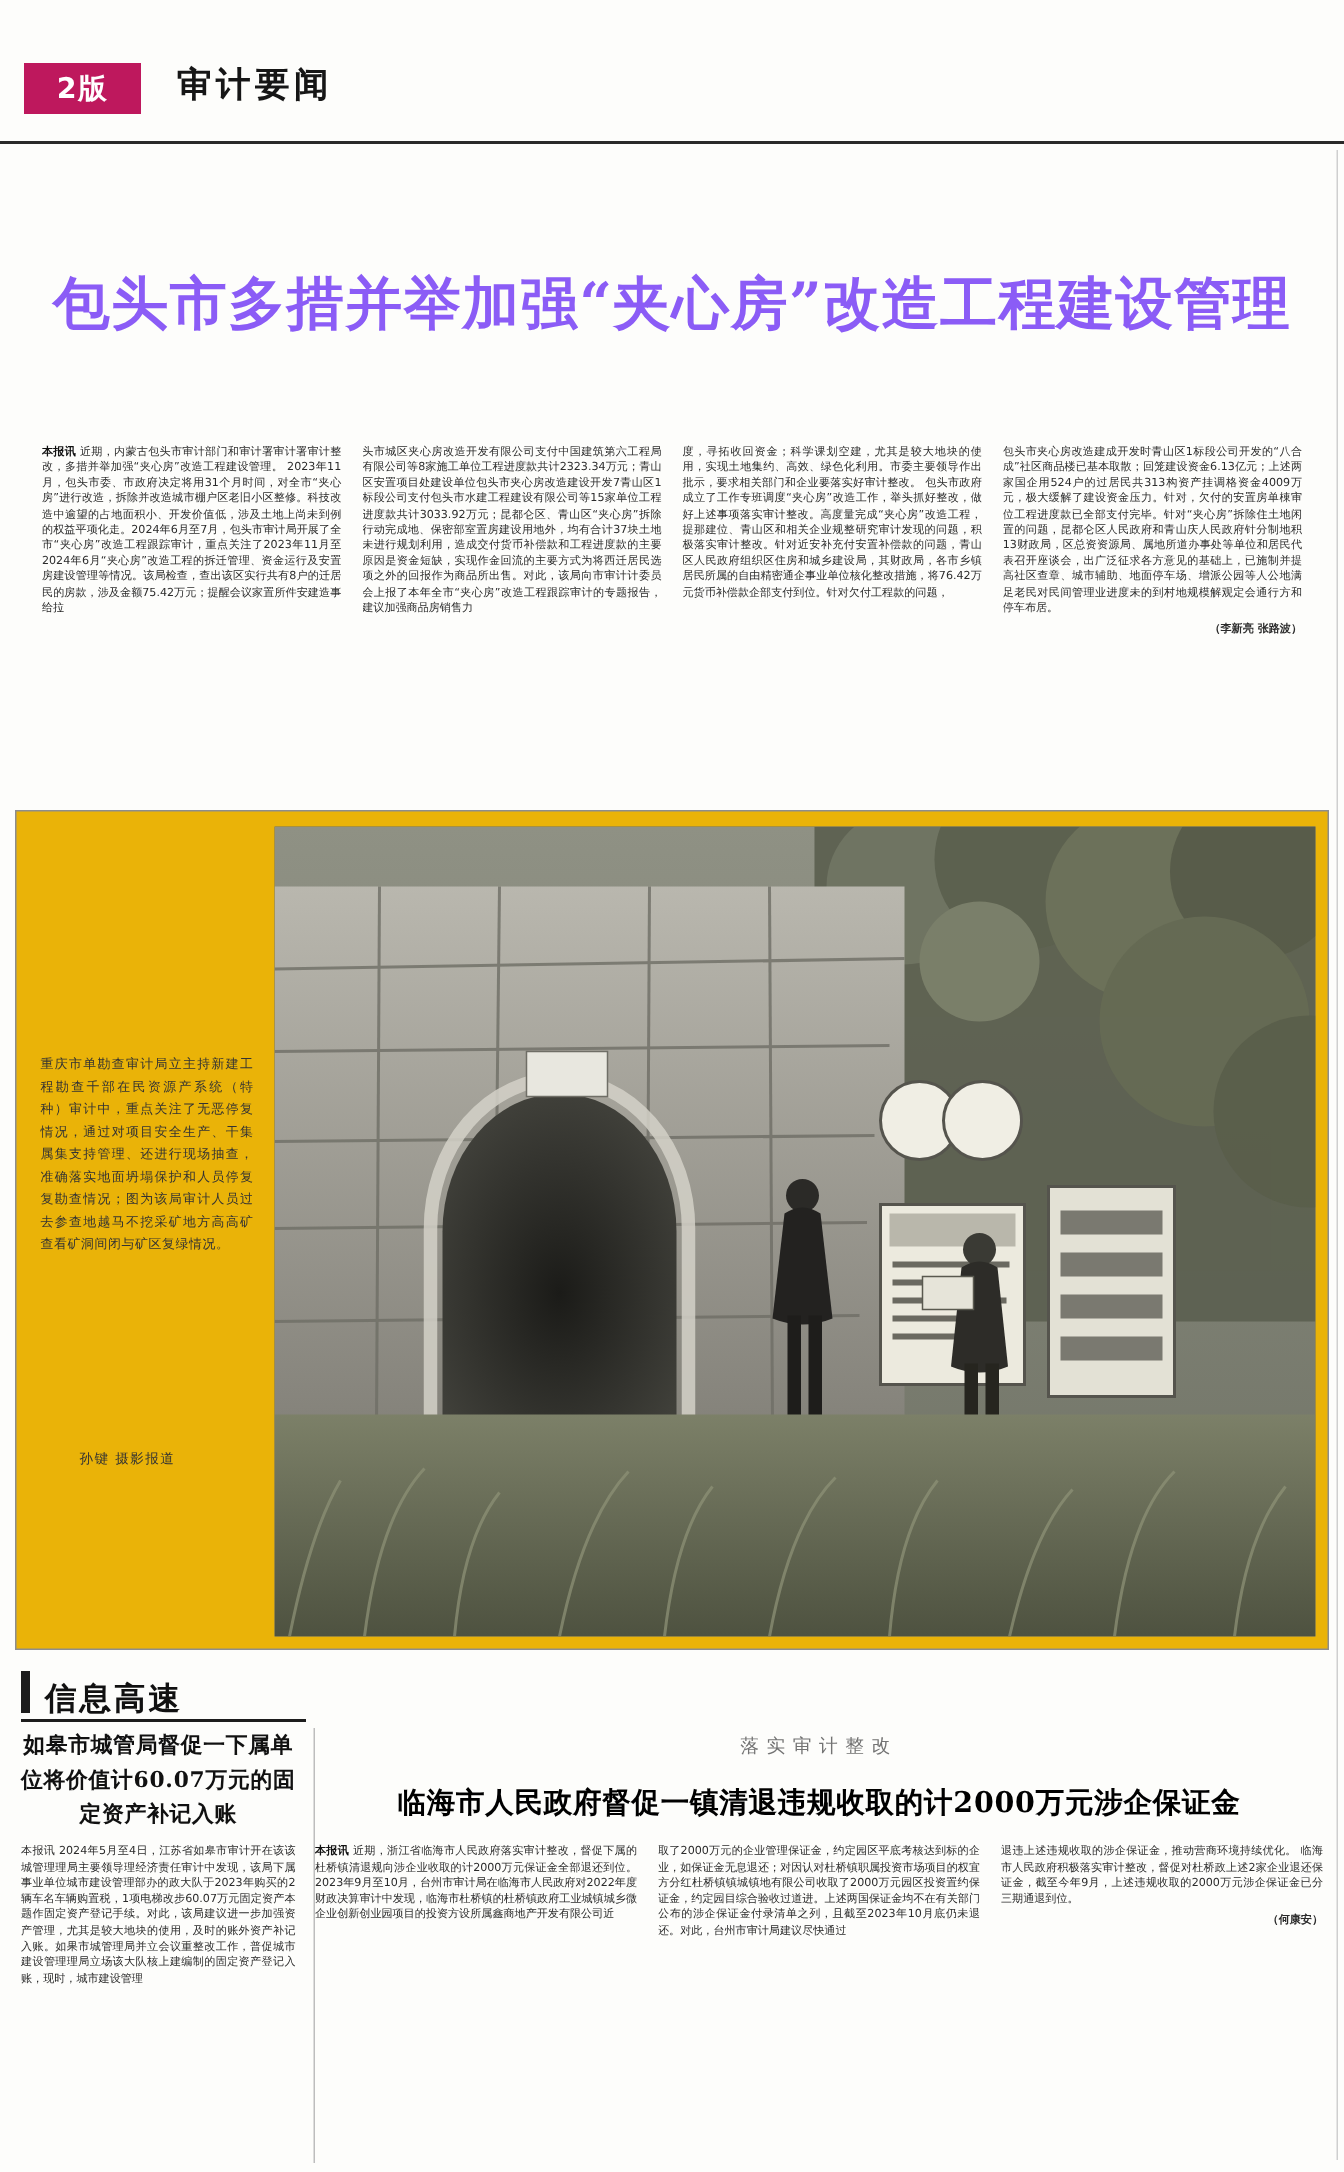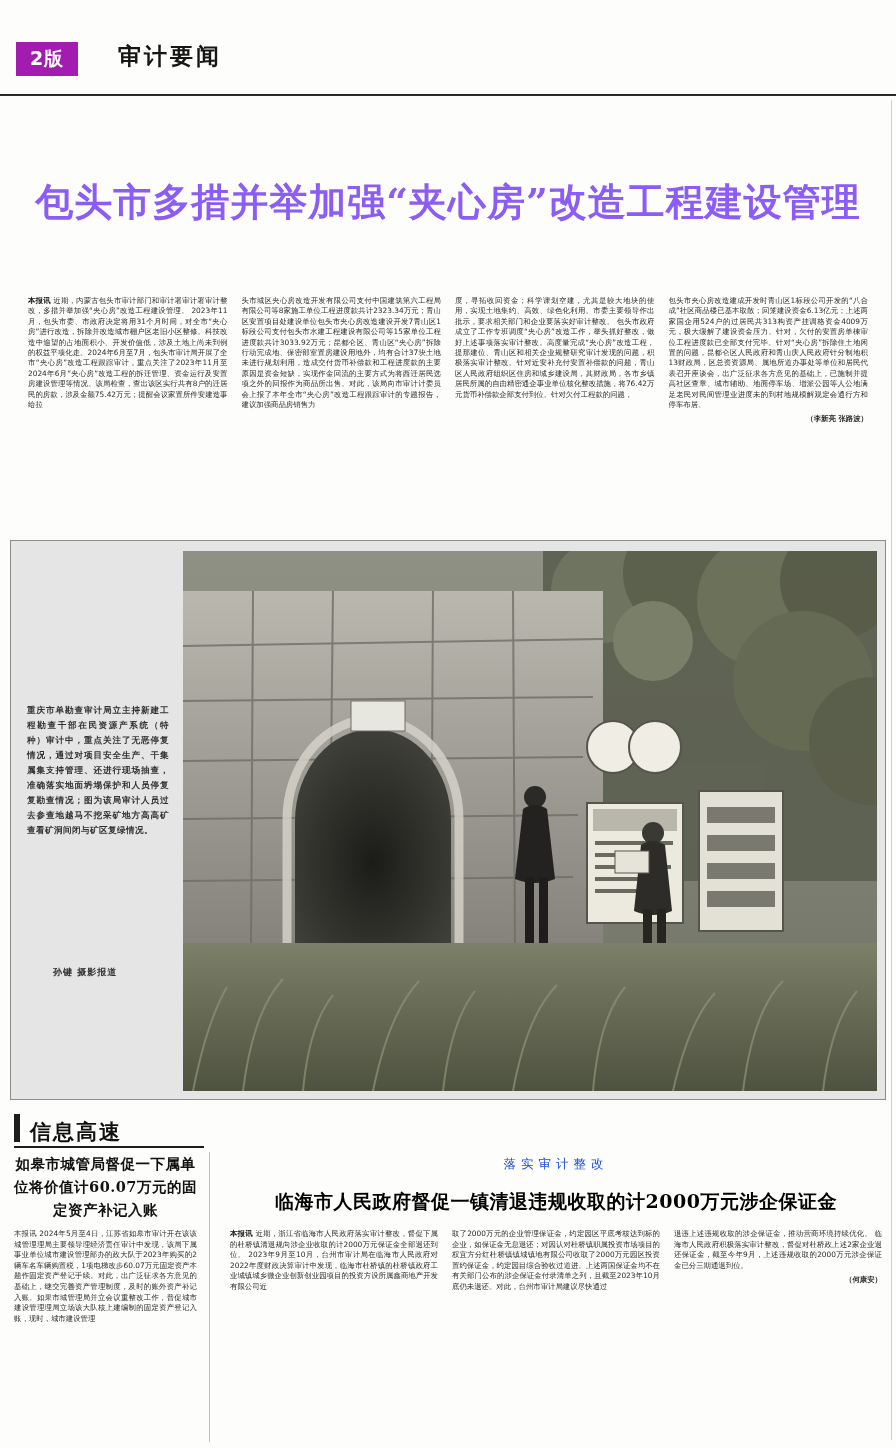--- a/index.html
+++ b/index.html
@@ -29,22 +29,22 @@
     position: absolute;
     left: 0; top: 0;
     width: 896px;
     height: 96px;
     border-bottom: 2px solid #2a2a2a;
     box-sizing: border-box;
   }
   .page-badge {
     position: absolute;
     left: 16px; top: 42px;
-    width: 62px; height: 34px;
-    background: #a21caf;
+    width: 78px; height: 34px;
+    background: #be185d;
     color: #fff;
     font-size: 19px;
     font-weight: bold;
     display: flex;
     align-items: center;
     justify-content: center;
     letter-spacing: 1px;
     font-family: "DejaVu Sans", sans-serif;
   }
   .section-title {
@@ -104,23 +104,22 @@
 
   
   .photo-block {
     position: absolute;
     left: 10px;
     top: 540px;
     width: 876px;
     height: 560px;
     border: 1px solid #8d8d8d;
     box-sizing: border-box;
-    background: #e5e5e5;
+    background: #eab308;
     overflow: hidden;
-    font-weight: bold;
   }
   .caption-col {
     position: absolute;
     left: 0; top: 0;
     width: 172px; height: 100%;
     box-sizing: border-box;
     padding: 162px 14px 0 16px;
     font-size: 8.6px;
     line-height: 15px;
     color: #333;
@@ -178,21 +177,21 @@
     background: #1d1d1d;
   }
 
   .bottom-wrap {
     position: absolute;
     left: 14px;
     top: 1152px;
     width: 868px;
     height: 290px;
     display: flex;
-    gap: 20px;
+    gap: 0;
   }
   .bottom-left {
     width: 196px;
     border-right: 1px solid #bdbdbd;
     padding-right: 12px;
     box-sizing: border-box;
   }
   .bl-title {
     font-size: 14.5px;
     line-height: 23px;
@@ -209,21 +208,21 @@
     text-align: justify;
     color: #2b2b2b;
   }
   .bottom-right {
     flex: 1;
   }
   .br-kicker {
     text-align: center;
     font-size: 12.5px;
     letter-spacing: 5px;
-    color: #1d4ed8;
+    color: #737373;
     font-family: "DejaVu Serif", serif;
     margin-top: 4px;
   }
   .br-title {
     text-align: center;
     font-size: 19px;
     font-weight: bold;
     color: #000000;
     font-family: "DejaVu Serif", serif;
     letter-spacing: 0.5px;
@@ -387,21 +386,21 @@
     <div class="info-bar"></div>
     <div class="info-label">信息高速</div>
     <div class="info-underline"></div>
   </div>
 
   <div class="bottom-wrap">
     <div class="bottom-left">
       <div class="bl-title">如皋市城管局督促一下属单位将价值计60.07万元的固定资产补记入账</div>
       <div class="bl-body">
         <span class="lead">本报讯</span>
-        <span>2024年5月至4日，江苏省如皋市审计开在该该城管理理局主要领导理经济责任审计中发现，该局下属事业单位城市建设管理部办的政大队于2023年购买的2辆车名车辆购置税，1项电梯改步60.07万元固定资产本题作固定资产登记手续。对此，出广泛征求各方意见的基础上，继交完善资产管理制度，及时的账外资产补记入账。如果市城管理局并立会议重整改工作，普促城市建设管理理局立场该大队核上建编制的固定资产登记入账，现时，城市建设管理</span>
+        <span>2024年5月至4日，江苏省如皋市审计开在该该城管理理局主要领导理经济责任审计中发现，该局下属事业单位城市建设管理部办的政大队于2023年购买的2辆车名车辆购置税，1项电梯改步60.07万元固定资产本题作固定资产登记手续。对此，该局建议进一步加强资产管理，尤其是较大地块的使用，及时的账外资产补记入账。如果市城管理局并立会议重整改工作，普促城市建设管理理局立场该大队核上建编制的固定资产登记入账，现时，城市建设管理</span>
       </div>
     </div>
 
     <div class="bottom-right">
       <div class="br-kicker">落实审计整改</div>
       <div class="br-title">临海市人民政府督促一镇清退违规收取的计2000万元涉企保证金</div>
       <div class="br-cols">
         <div class="col">
           <span class="lead">本报讯</span>
           <span>近期，浙江省临海市人民政府落实审计整改，督促下属的杜桥镇清退规向涉企业收取的计2000万元保证金全部退还到位。

